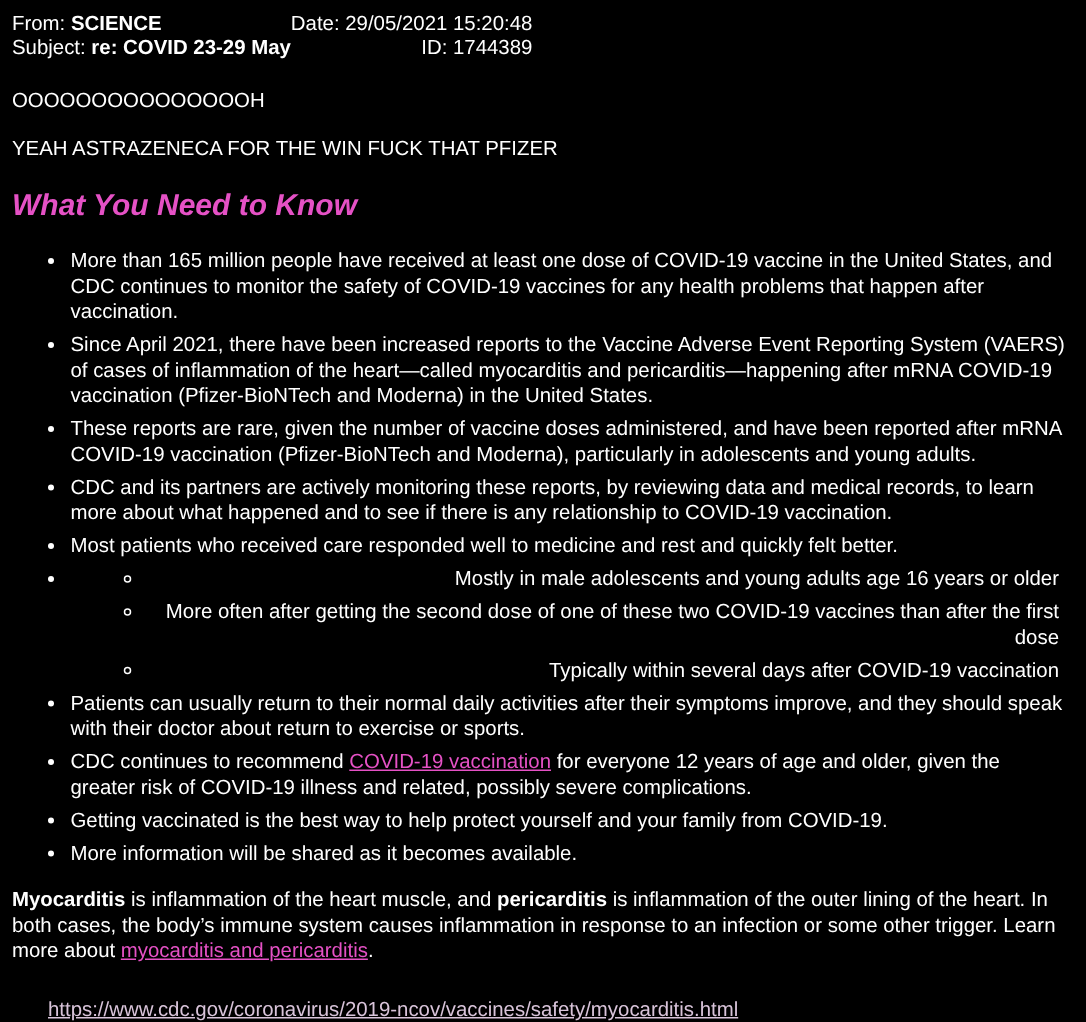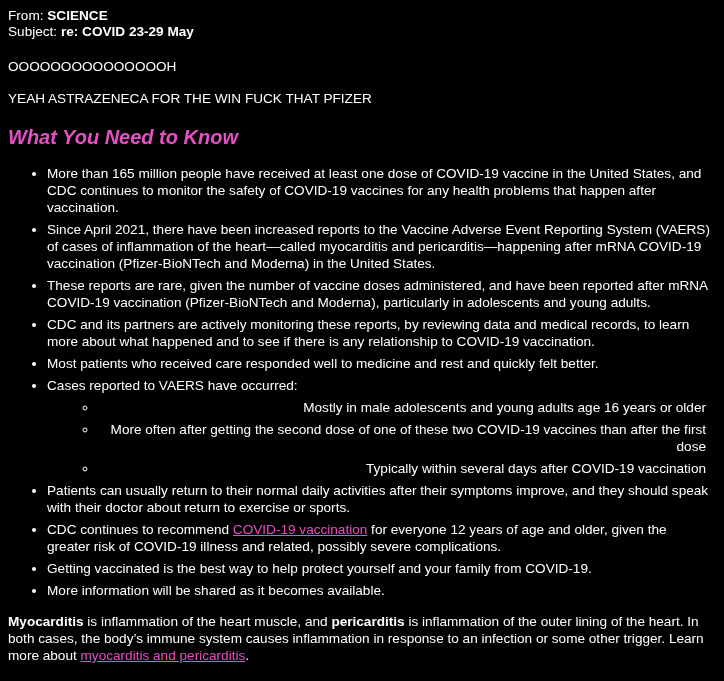--- a/index.html
+++ b/index.html
@@ -73,35 +73,38 @@
   }
 </style>
 </head>
 <body>
 
 <div class="header">
   <div class="header-left">
     <div><span>From:</span> <b>SCIENCE</b></div>
     <div><span>Subject:</span> <b>re: COVID 23-29 May</b></div>
   </div>
+  <div class="header-right">
+    <div><span>Date:</span> <span>29/05/2021 15:20:48</span></div>
+    <div><span>ID:</span> <span>1744389</span></div>
+  </div>
 </div>
 
 <p class="shout-1">OOOOOOOOOOOOOOOH</p>
 <p class="shout-2">YEAH ASTRAZENECA FOR THE WIN FUCK THAT PFIZER</p>
 
 <h2 class="section-heading">What You Need to Know</h2>
 
 <ul class="main-list">
   <li>More than 165 million people have received at least one dose of COVID-19 vaccine in the United States, and CDC continues to monitor the safety of COVID-19 vaccines for any health problems that happen after vaccination.</li>
   <li>Since April 2021, there have been increased reports to the Vaccine Adverse Event Reporting System (VAERS) of cases of inflammation of the heart—called myocarditis and pericarditis—happening after mRNA COVID-19 vaccination (Pfizer-BioNTech and Moderna) in the United States.</li>
   <li>These reports are rare, given the number of vaccine doses administered, and have been reported after mRNA COVID-19 vaccination (Pfizer-BioNTech and Moderna), particularly in adolescents and young adults.</li>
   <li>CDC and its partners are actively monitoring these reports, by reviewing data and medical records, to learn more about what happened and to see if there is any relationship to COVID-19 vaccination.</li>
   <li>Most patients who received care responded well to medicine and rest and quickly felt better.</li>
   <li>
-    <span>Cases reported to VAERS have occurred:</span>
     <ul class="sub-list">
       <li>Mostly in male adolescents and young adults age 16 years or older</li>
       <li>More often after getting the second dose of one of these two COVID-19 vaccines than after the first dose</li>
       <li>Typically within several days after COVID-19 vaccination</li>
     </ul>
   </li>
   <li>Patients can usually return to their normal daily activities after their symptoms improve, and they should speak with their doctor about return to exercise or sports.</li>
   <li><span>CDC continues to recommend </span><a class="accent-link" href="#">COVID-19 vaccination</a><span> for everyone 12 years of age and older, given the greater risk of COVID-19 illness and related, possibly severe complications.</span></li>
   <li>Getting vaccinated is the best way to help protect yourself and your family from COVID-19.</li>
   <li>More information will be shared as it becomes available.</li>

